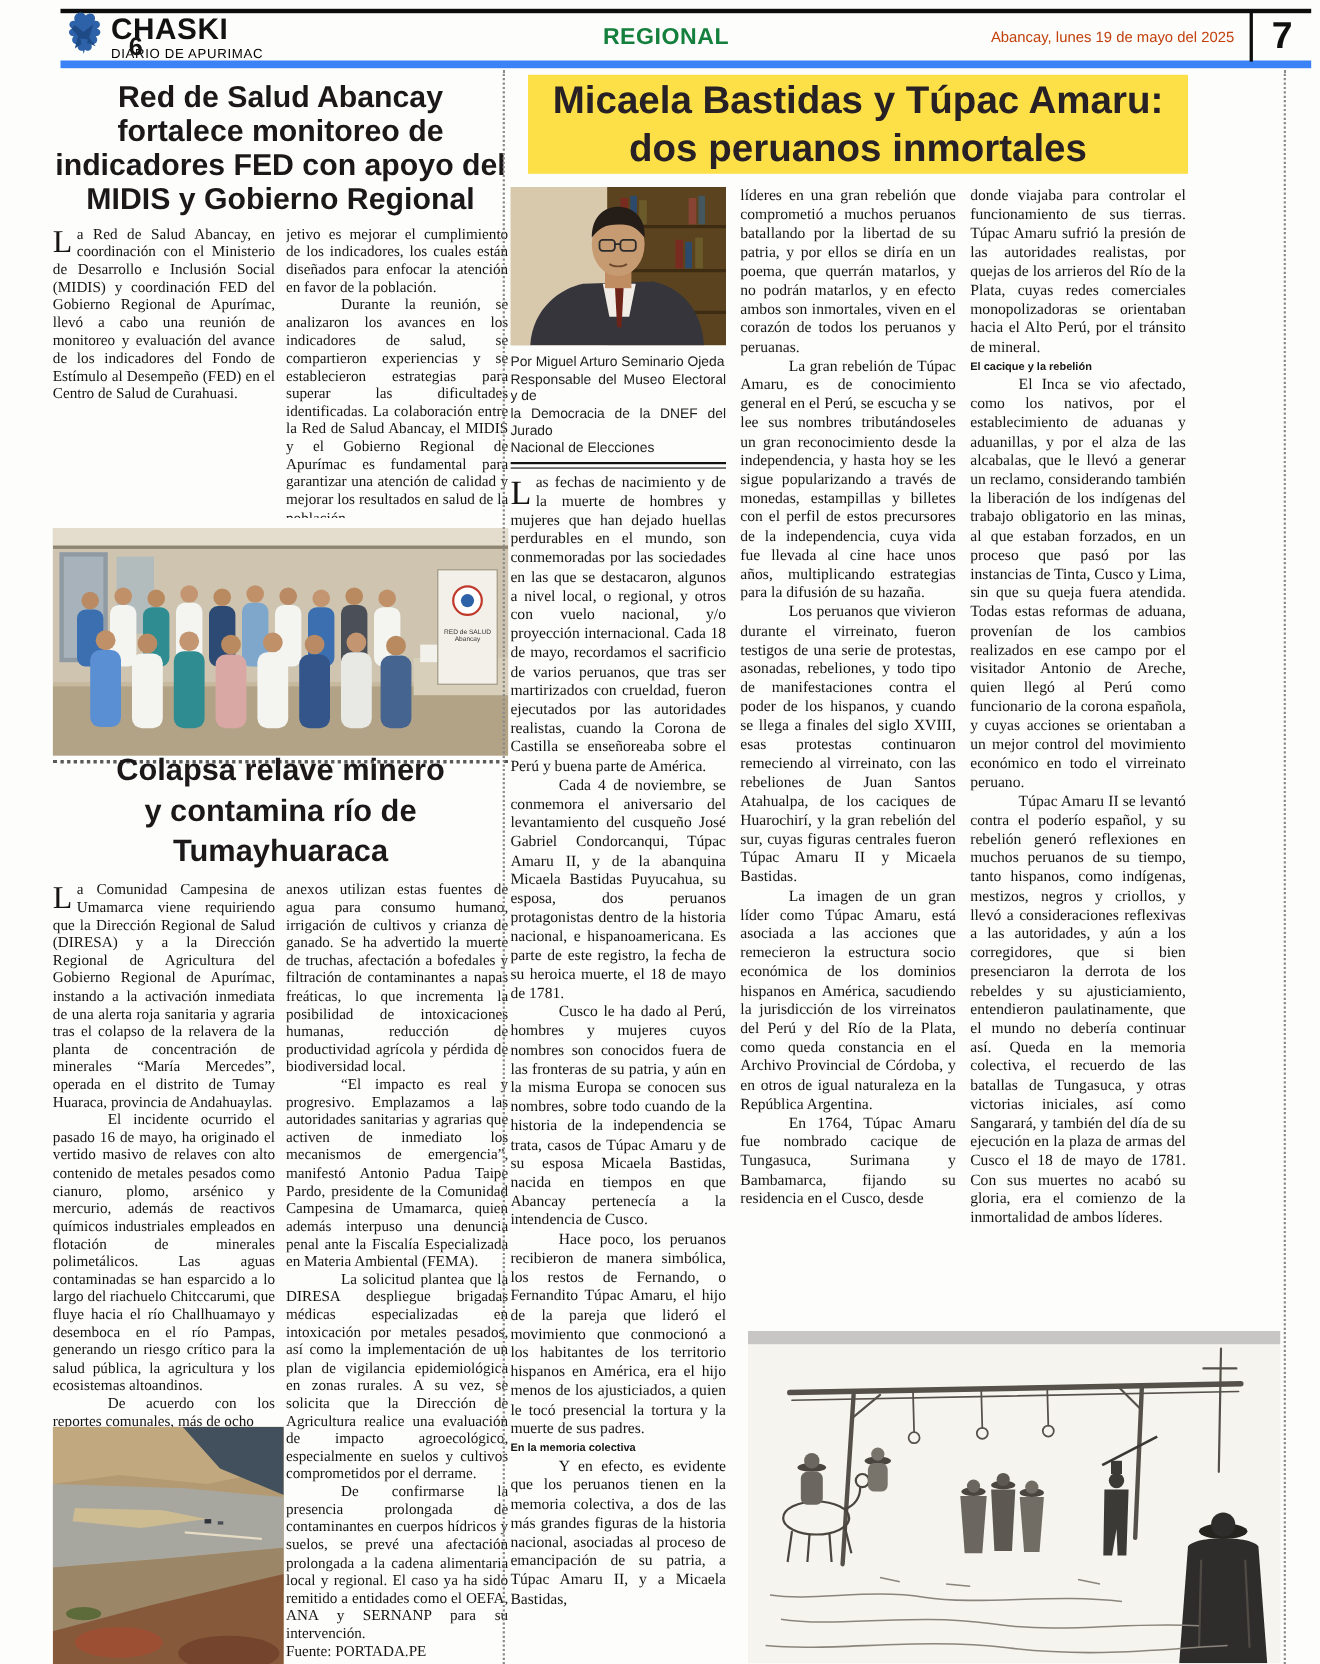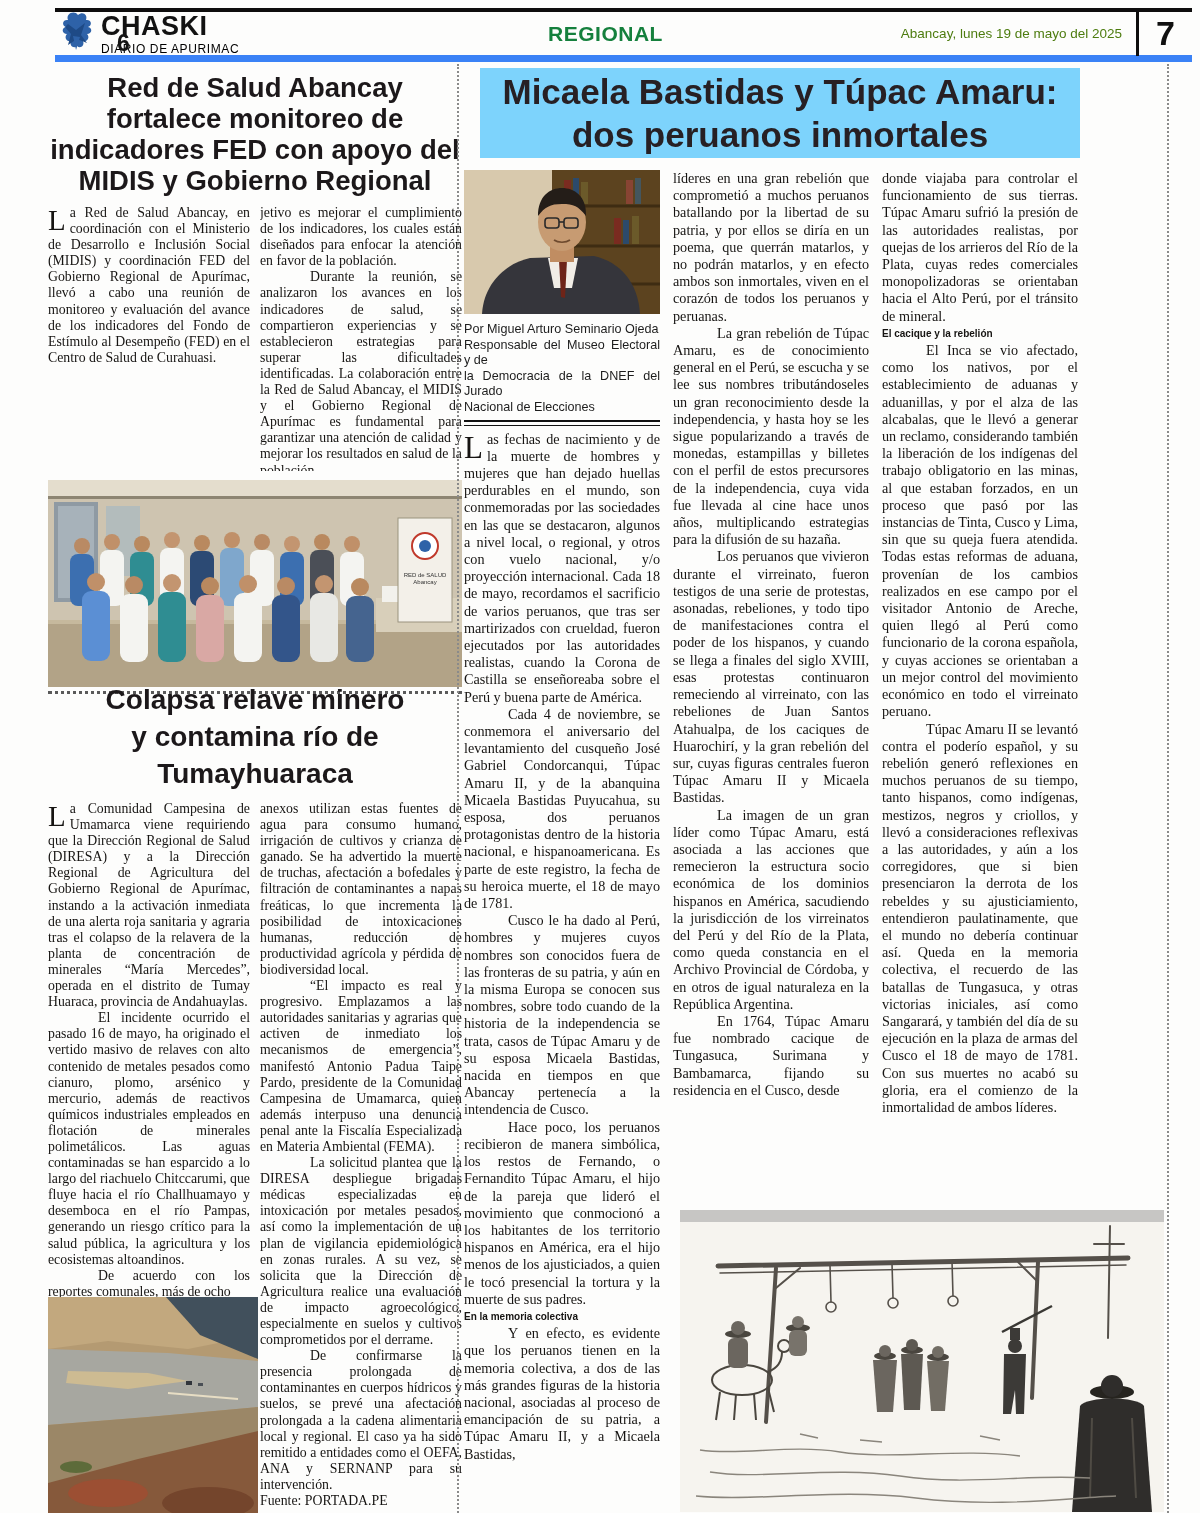--- a/index.html
+++ b/index.html
@@ -18,21 +18,21 @@
     display:flex; align-items:center;
   }
   .brand-wrap { display:flex; align-items:center; gap:4px; width:320px; position:relative; }
   .brand-text { font-family:"Liberation Sans", sans-serif; line-height:1; }
   .brand-name { font-size:27px; font-weight:700; letter-spacing:.5px; color:#121212; }
   .brand-tag  { font-size:12px; letter-spacing:.6px; margin-top:3px; color:#000000; }
   .overprint { position:absolute; left:62px; top:20px; font-family:"Liberation Sans", sans-serif;
     font-weight:700; font-size:23px; color:#141414; }
   .section-name { flex:1; text-align:center; font-family:"Liberation Sans", sans-serif;
     font-weight:700; font-size:21px; letter-spacing:.5px; color:#15803d; }
-  .dateline { font-family:"Liberation Sans", sans-serif; font-size:13.5px; color:#4d7c0f;
+  .dateline { font-family:"Liberation Sans", sans-serif; font-size:13.5px; color:#c2410c;
     padding-right:14px; text-align:right; width:300px; }
   .pagenum { font-family:"Liberation Sans", sans-serif; font-weight:700; font-size:34px;
     border-left:3px solid #0e0d0d; height:45px; width:56px; display:flex;
     align-items:center; justify-content:center; color:#101010; }
 
   
   .a-title { font-family:"Liberation Sans", sans-serif; font-weight:700; text-align:center; color:#1c181a; }
   .a-title .tl { display:block; }
   .cols { display:flex; }
   .colx { text-align:justify; overflow:hidden; }
@@ -50,21 +50,21 @@
 
   .dotsep { border-top:3px dotted #5a5a5a; }
 
   
   .main-art {
     left:457px; top:64px; width:712px; height:1449px;
     border-left:2px dotted #8a8a8a; border-right:2px dotted #8a8a8a;
     padding:4px 0 0 5px;
   }
   .banner {
-    margin-left:16px; width:600px; height:90px; background:#7dd3fc;
+    margin-left:16px; width:600px; height:90px; background:#fde047;
     display:flex; flex-direction:column; justify-content:center; text-align:center;
     font-family:"Liberation Sans", sans-serif; font-weight:700; color:#272024;
     font-size:35px; line-height:43px;
   }
   .main-cols { display:flex; gap:13px; margin-top:12px; }
   .main-cols .colx { width:196px; font-size:14.2px; line-height:17.2px; }
   .main-cols .ind { text-indent:44px; }
   .main-cols .dropcap { font-size:31px; line-height:31px; }
   .byline {
     font-family:"Liberation Sans", sans-serif; font-size:12.6px; line-height:15.6px;

